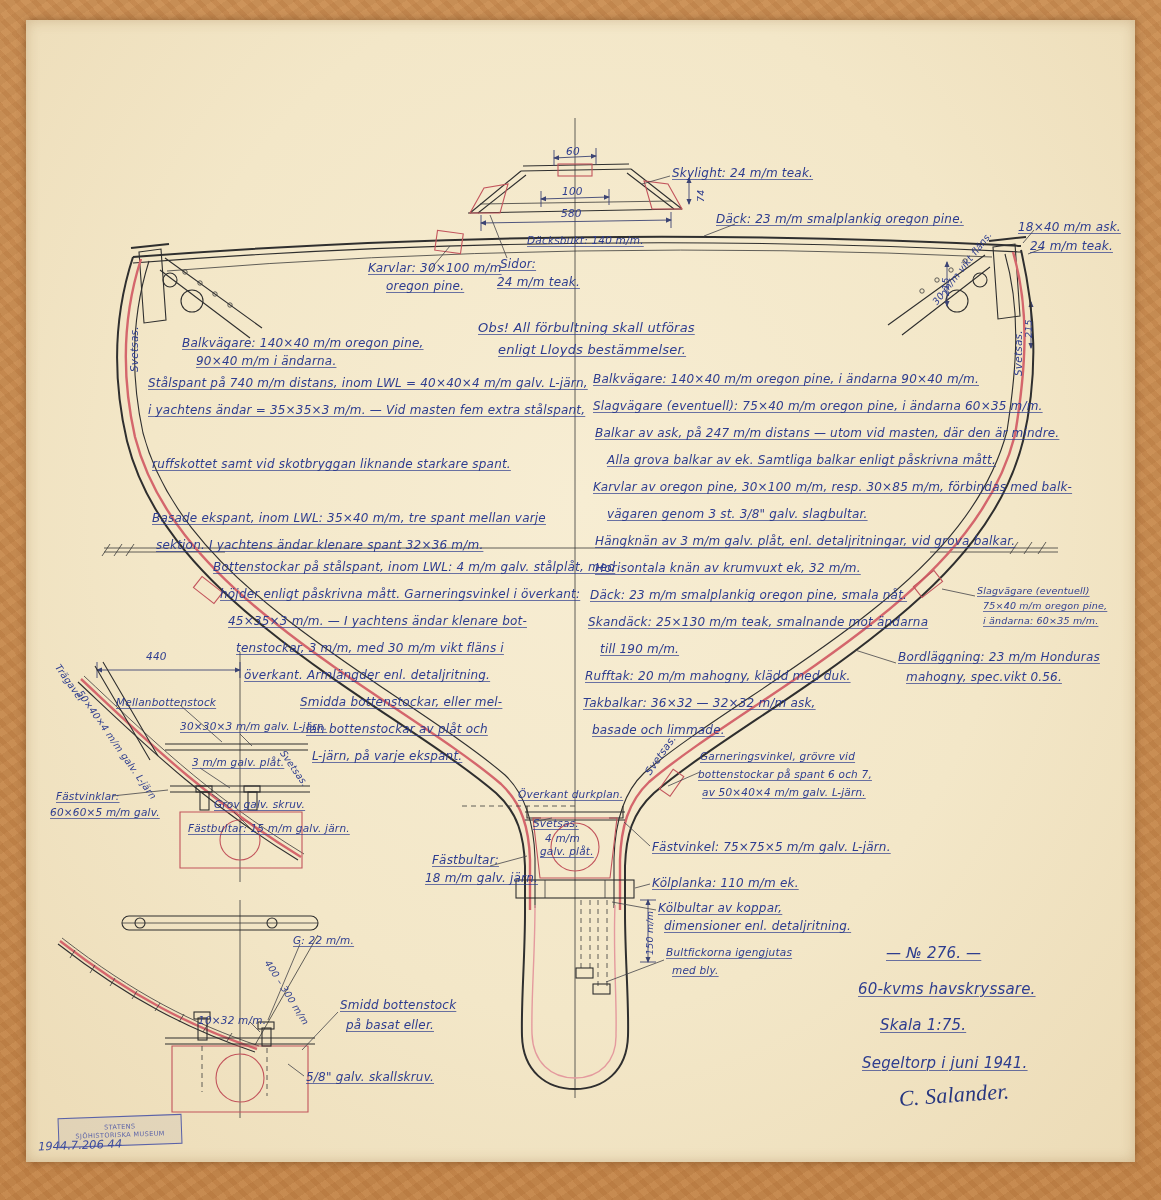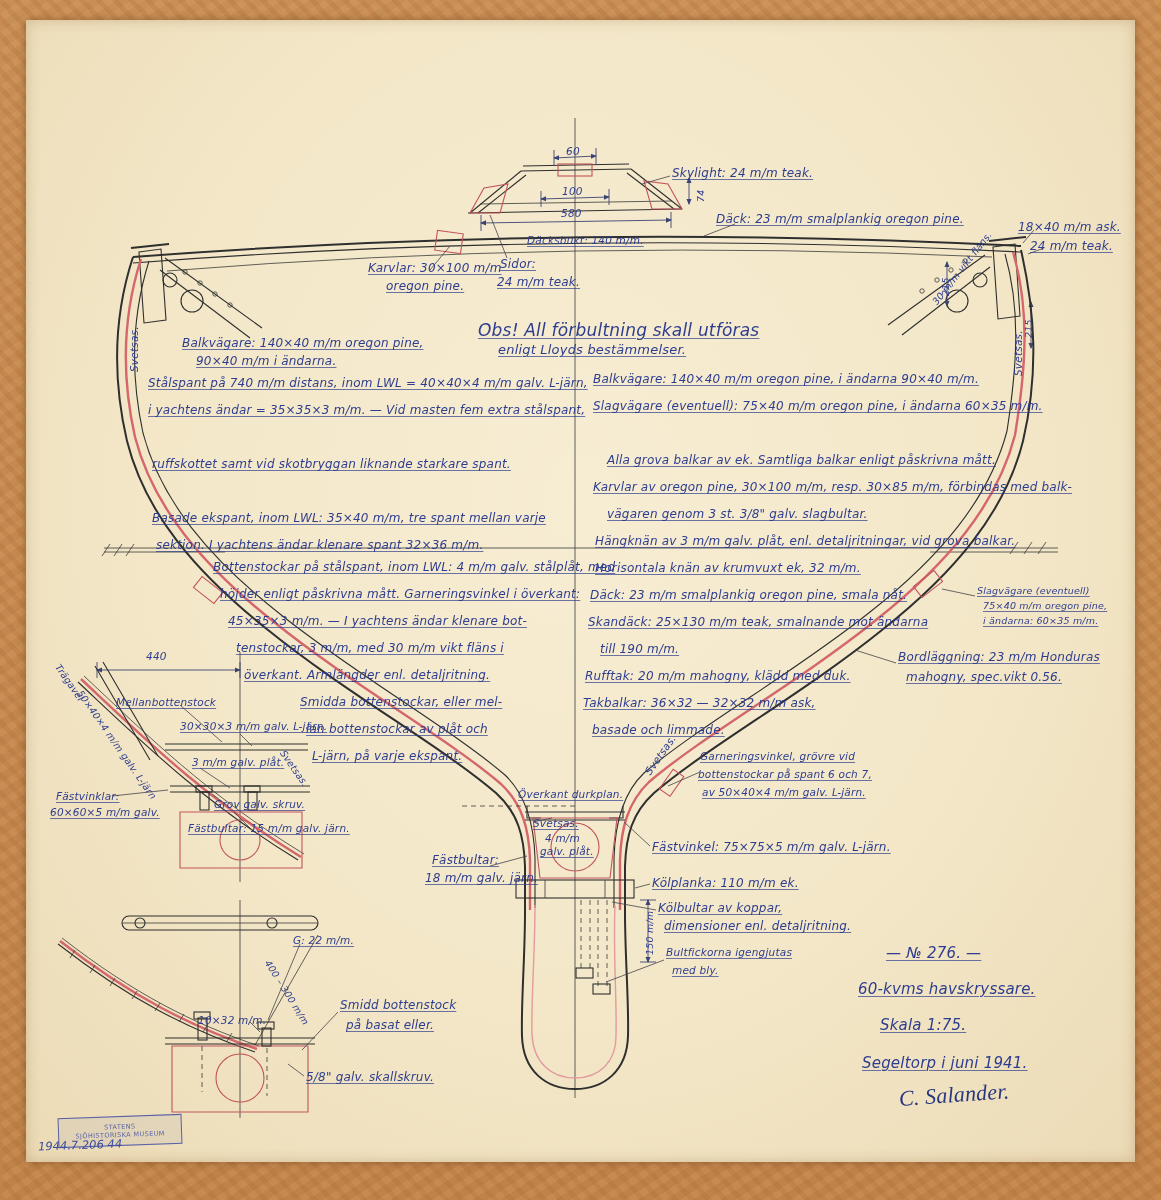--- a/index.html
+++ b/index.html
@@ -275,40 +275,41 @@
   <div class="lbl u" style="left:500px;top:257px">Sidor:</div>
   <div class="lbl u" style="left:497px;top:275px">24 m/m teak.</div>
   <div class="lbl xs" style="left:940px;top:296px;transform:rotate(-90deg)">215</div>
   <div class="lbl xs" style="left:1023px;top:338px;transform:rotate(-90deg)">215</div>
   <div class="lbl xs" style="left:930px;top:300px;transform:rotate(-52deg)">30 m/m vikt fläns.</div>
   <div class="lbl sm" style="left:128px;top:372px;transform:rotate(-90deg)">Svetsas.</div>
   <div class="lbl sm" style="left:1012px;top:376px;transform:rotate(-90deg)">Svetsas.</div>
   <div class="lbl u" style="left:182px;top:336px">Balkvägare: 140×40 m/m oregon pine,</div>
   <div class="lbl u" style="left:196px;top:354px">90×40 m/m i ändarna.</div>
 
-  <div class="lbl u" style="left:478px;top:320px;font-size:17px">Obs! All förbultning skall utföras</div>
+  <div class="lbl u" style="left:478px;top:320px;font-size:13px">Obs! All förbultning skall utföras</div>
   <div class="lbl u" style="left:498px;top:342px;font-size:13px">enligt Lloyds bestämmelser.</div>
 
   <div class="lbl u" style="left:148px;top:376px">Stålspant på 740 m/m distans, inom LWL = 40×40×4 m/m galv. L-järn,</div>
   <div class="lbl u" style="left:148px;top:403px">i yachtens ändar = 35×35×3 m/m. — Vid masten fem extra stålspant,</div>
   <div class="lbl u" style="left:152px;top:457px">ruffskottet samt vid skotbryggan liknande starkare spant.</div>
   <div class="lbl u" style="left:152px;top:511px">Basade ekspant, inom LWL: 35×40 m/m, tre spant mellan varje</div>
   <div class="lbl u" style="left:156px;top:538px">sektion. I yachtens ändar klenare spant 32×36 m/m.</div>
 
   <div class="lbl u" style="left:213px;top:560px">Bottenstockar på stålspant, inom LWL: 4 m/m galv. stålplåt, med</div>
   <div class="lbl u" style="left:220px;top:587px">höjder enligt påskrivna mått. Garneringsvinkel i överkant:</div>
   <div class="lbl u" style="left:228px;top:614px">45×35×3 m/m. — I yachtens ändar klenare bot-</div>
   <div class="lbl u" style="left:236px;top:641px">tenstockar, 3 m/m, med 30 m/m vikt fläns i</div>
   <div class="lbl u" style="left:244px;top:668px">överkant. Armlängder enl. detaljritning.</div>
   <div class="lbl u" style="left:300px;top:695px">Smidda bottenstockar, eller mel-</div>
   <div class="lbl u" style="left:306px;top:722px">lan bottenstockar av plåt och</div>
   <div class="lbl u" style="left:312px;top:749px">L-järn, på varje ekspant.</div>
 
   <div class="lbl u" style="left:593px;top:372px">Balkvägare: 140×40 m/m oregon pine, i ändarna 90×40 m/m.</div>
   <div class="lbl u" style="left:593px;top:399px">Slagvägare (eventuell): 75×40 m/m oregon pine, i ändarna 60×35 m/m.</div>
+  <div class="lbl u" style="left:595px;top:426px">Balkar av ask, på 247 m/m distans — utom vid masten, där den är mindre.</div>
   <div class="lbl u" style="left:607px;top:453px">Alla grova balkar av ek. Samtliga balkar enligt påskrivna mått.</div>
   <div class="lbl u" style="left:593px;top:480px">Karvlar av oregon pine, 30×100 m/m, resp. 30×85 m/m, förbindas med balk-</div>
   <div class="lbl u" style="left:607px;top:507px">vägaren genom 3 st. 3/8" galv. slagbultar.</div>
   <div class="lbl u" style="left:595px;top:534px">Hängknän av 3 m/m galv. plåt, enl. detaljritningar, vid grova balkar.</div>
   <div class="lbl u" style="left:595px;top:561px">Horisontala knän av krumvuxt ek, 32 m/m.</div>
   <div class="lbl u" style="left:590px;top:588px">Däck: 23 m/m smalplankig oregon pine, smala nåt.</div>
   <div class="lbl u" style="left:588px;top:615px">Skandäck: 25×130 m/m teak, smalnande mot ändarna</div>
   <div class="lbl u" style="left:600px;top:642px">till 190 m/m.</div>
   <div class="lbl u" style="left:585px;top:669px">Rufftak: 20 m/m mahogny, klädd med duk.</div>
   <div class="lbl u" style="left:583px;top:696px">Takbalkar: 36×32 — 32×32 m/m ask,</div>

